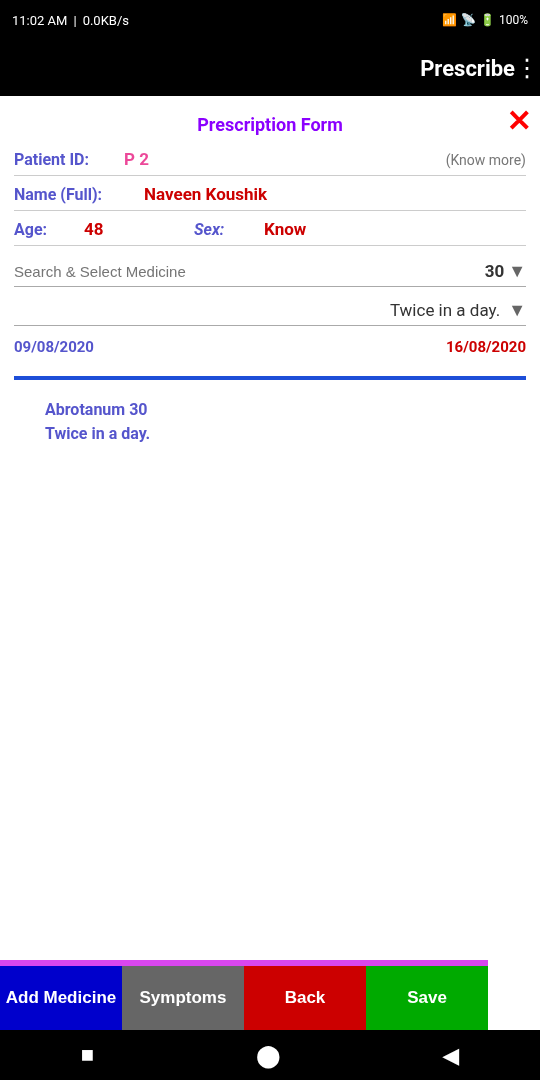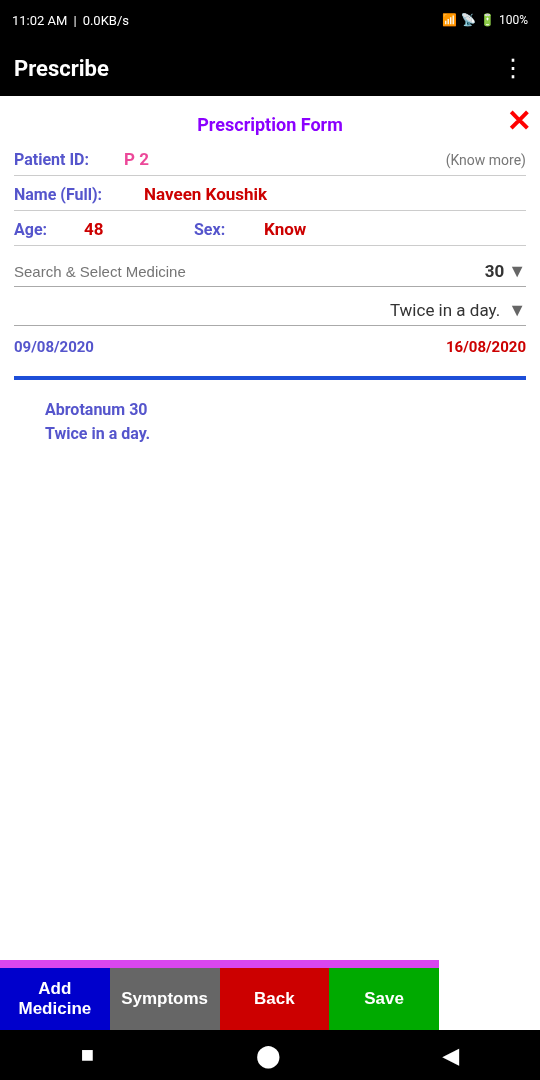--- a/index.html
+++ b/index.html
@@ -25,23 +25,23 @@
       font-size: 13px;
     }
     .status-left { display: flex; gap: 6px; align-items: center; }
     .status-right { display: flex; gap: 4px; align-items: center; font-size: 12px; }
 
     
     .app-bar {
       background: #000;
       color: #fff;
       display: flex;
-      justify-content: space-between;
-      align-items: center;
-      padding: 0 14px;
+      justify-content: flex-end;
+      align-items: center;
+      padding: 0 0;
       height: 56px;
     }
     .app-bar-title { font-size: 22px; font-weight: bold; }
     .app-bar-dots { font-size: 24px; letter-spacing: 1px; }
 
     
     .content {
       background: #fff;
       padding: 0 14px;
       position: relative;
@@ -121,21 +121,21 @@
     .age-sex-row {
       display: flex;
       align-items: baseline;
       margin-bottom: 14px;
       border-bottom: 1px solid #ccc;
       padding-bottom: 6px;
       gap: 20px;
     }
     .age-label { color: #5555cc; font-size: 16px; font-weight: bold; min-width: 50px; }
     .age-value { color: #cc0000; font-size: 17px; font-weight: bold; min-width: 80px; }
-    .sex-label { color: #5555cc; font-size: 16px; font-weight: bold; min-width: 50px; margin-left: 10px; }
+    .sex-label { color: #5555cc; font-size: 16px; font-weight: bold; min-width: 50px; margin-left: 10px; font-style: italic; }
     .sex-value { color: #cc0000; font-size: 17px; font-weight: bold; }
 
     
     .medicine-row {
       display: flex;
       align-items: center;
       border-bottom: 1px solid #aaa;
       margin-bottom: 12px;
       padding-bottom: 4px;
     }
@@ -191,24 +191,24 @@
       font-size: 16px;
       font-weight: bold;
       line-height: 1.5;
     }
 
     
     .action-bar {
       position: absolute;
       bottom: 50px;
       left: 0;
-      width: 439px;
+      width: 488px;
       display: flex;
       height: 70px;
-      border-top: 8px solid #d946ef;
+      border-top: 6px solid #d946ef;
     }
     .action-btn {
       flex: 1;
       border: none;
       cursor: pointer;
       font-size: 17px;
       font-weight: bold;
       color: #fff;
       display: flex;
       align-items: center;

